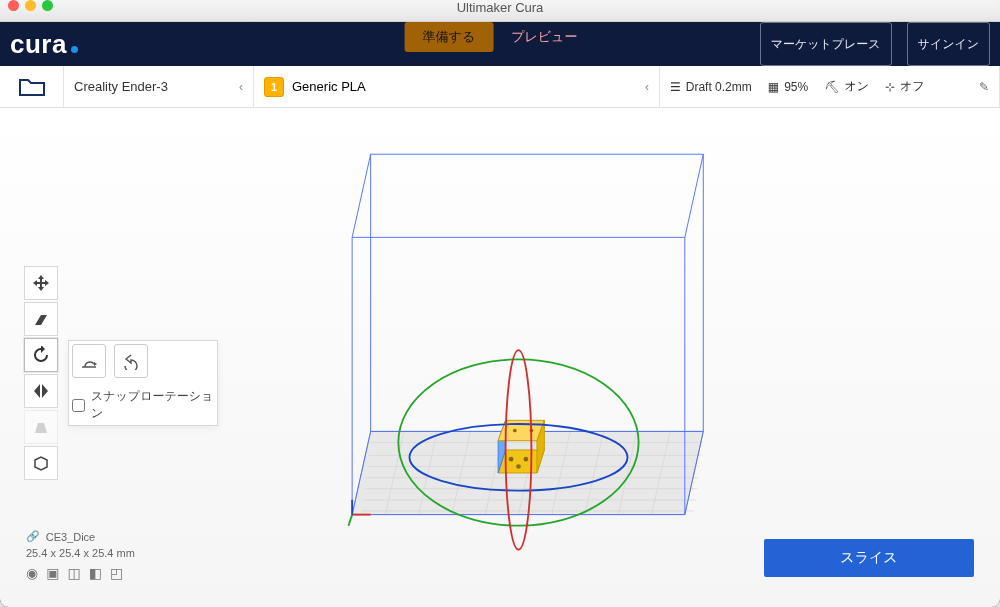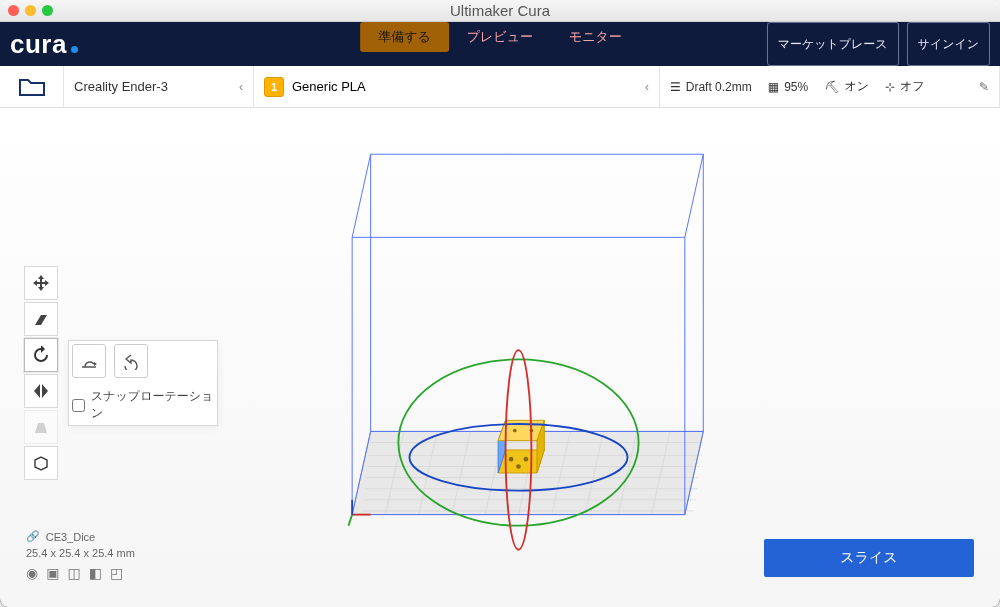--- a/index.html
+++ b/index.html
@@ -3,36 +3,36 @@
 <meta charset="utf-8">
 <style>
   * { box-sizing: border-box; margin: 0; padding: 0; }
   body { font-family: -apple-system, "Helvetica Neue", Arial, sans-serif; font-size: 13px; background: #fff; }
   .window {
     width: 1000px; height: 607px; margin: 0 auto; position: relative;
     border-radius: 8px; overflow: hidden; box-shadow: 0 10px 40px rgba(0,0,0,0.3);
     background: #e9e9e9; display: flex; flex-direction: column;
   }
   .titlebar {
-    height: 22px; background: linear-gradient(#f6f6f6,#e6e6e6); display: flex; align-items: center;
-    padding: 0 8px; font-size: 15px; color: #555; position: relative; border-bottom:1px solid #d0d0d0;
+    height: 22px; background: linear-gradient(#f6f6f6,#e6e6e6); display: flex; align-items: flex-start;
+    padding: 0 8px; font-size: 13px; color: #555; position: relative; border-bottom:1px solid #d0d0d0;
   }
   .traffic { display: flex; gap:6px; }
   .dot { width:11px; height:11px; border-radius:50%; }
   .dot.red{background:#ff5f57;} .dot.yellow{background:#febc2e;} .dot.green{background:#28c840;}
   .titlebar-title{ position:absolute; left:0; right:0; text-align:center; pointer-events:none;}
   .topbar {
     height: 44px; background: #0f1b3d; display:flex; padding:0 10px; color:#fff;
   }
   .logo { font-weight:700; font-size:26px; letter-spacing:.5px; display:flex; align-items:center;}
   .logo-dot{ width:7px; height:7px; border-radius:50%; background:#1d8fe8; margin-left:4px; margin-top:10px;}
   .topbar-center{ position:absolute; left:50%; transform:translateX(-50%); display:flex; gap:0;}
   .tab { padding:6px 18px; font-size:13px; color:#fca5a5; cursor:pointer;}
   .tab.active{ background:#a16207; color:#111; border-radius:3px;}
-  .topbar-right{ margin-left:auto; display:flex; gap:8px;}
+  .topbar-right{ margin-left:auto; display:flex; gap:15px;}
   .outline-btn{
     border:1px solid #6a7396; border-radius:3px; padding:4px 10px; font-size:12px; color:#e7eaf5;
     background:transparent; cursor:pointer;
   }
   .stage{ flex:1; position:relative; background:#000000; }
   .stage-bar{
     position:absolute; top:0; left:0; right:0; height:42px; display:flex; align-items:stretch;
     background:#f8f8f8; border-bottom:1px solid #e0e0e0;
   }
   .sb-item{ display:flex; align-items:center; padding:0 10px; border-right:1px solid #e4e4e4; background:#fff;}
@@ -99,21 +99,20 @@
   </div>
 
   <div class="topbar">
     <div class="logo">
       <span>cura</span>
       <span class="logo-dot"></span>
     </div>
     <div class="topbar-center">
       <div class="tab active">準備する</div>
       <div class="tab">プレビュー</div>
-      <div class="tab">モニター</div>
     </div>
     <div class="topbar-right">
       <button class="outline-btn">マーケットプレース</button>
       <button class="outline-btn">サインイン</button>
     </div>
   </div>
 
   <div class="stage">
 
     <div class="stage-bar">

